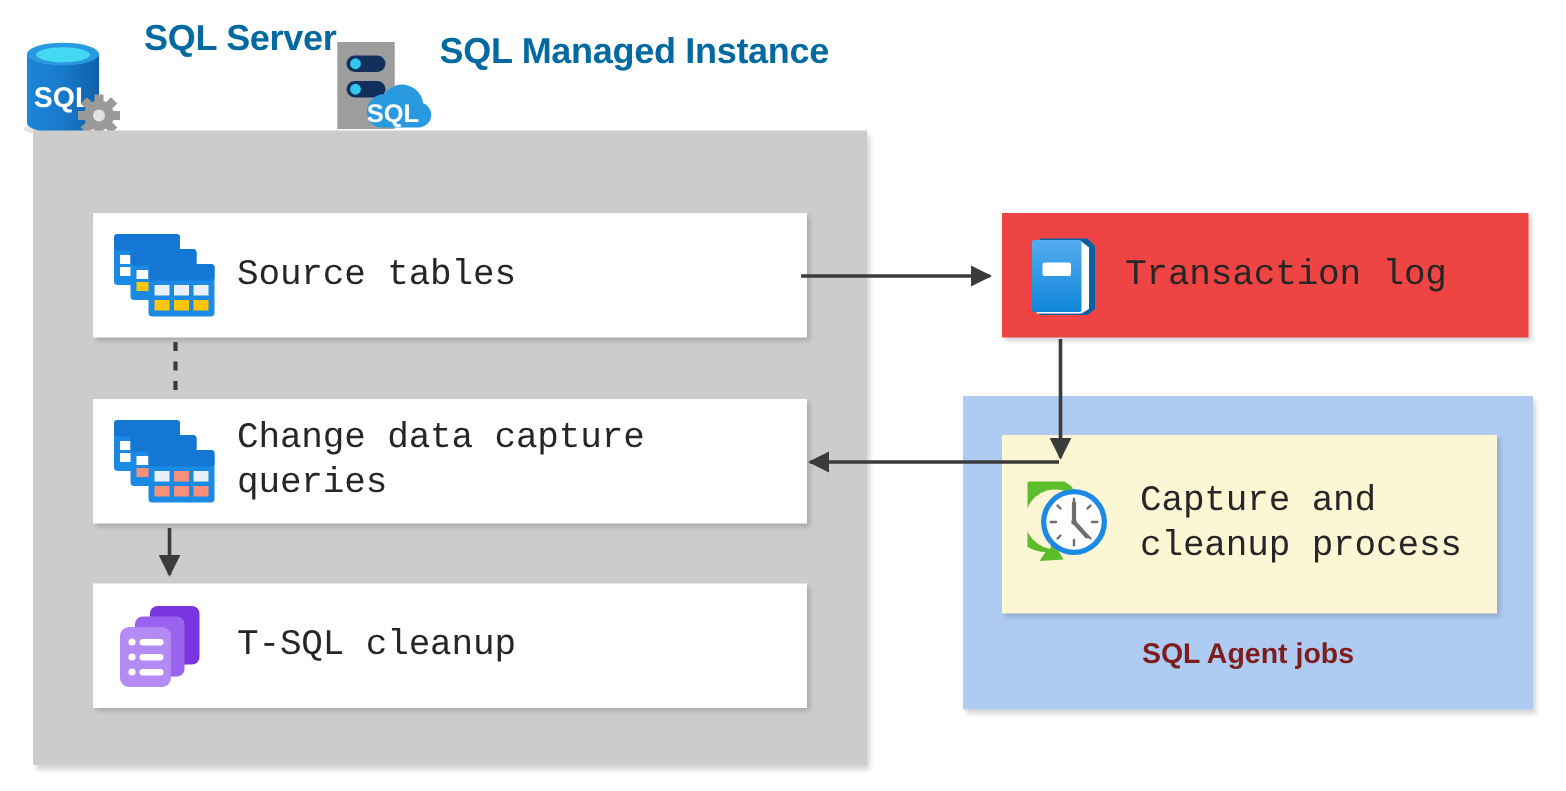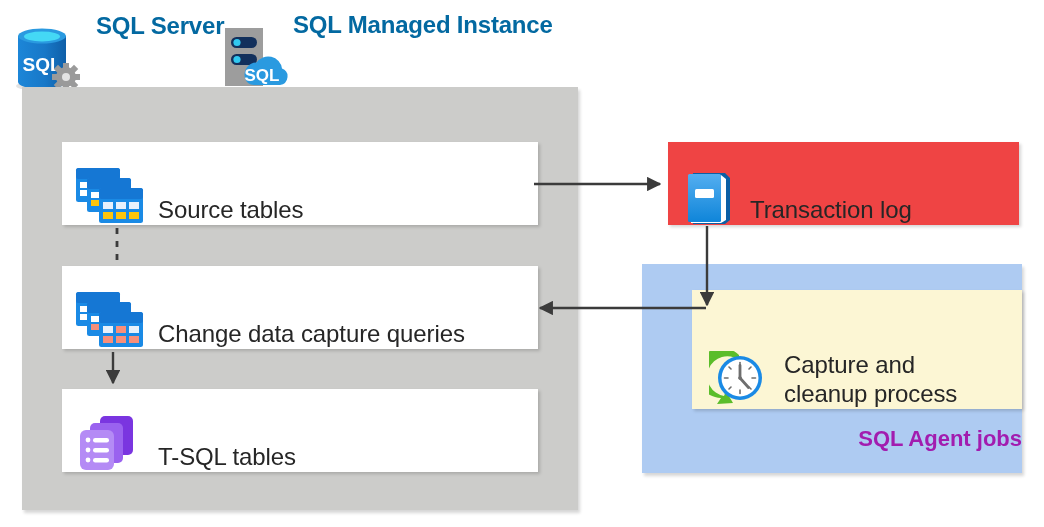--- a/index.html
+++ b/index.html
@@ -36,37 +36,38 @@
     box-shadow: 2px 3px 3px rgba(0,0,0,0.16);
   }
   .blue-panel {
     position: absolute;
     background: #aecbf2;
     box-shadow: 2px 3px 3px rgba(0,0,0,0.16);
   }
   .blue-panel-title {
     position: absolute;
     font-weight: bold;
-    font-size: 22px;
-    color: #a21caf;
-    text-align: right;
+    font-size: 19px;
+    color: #7f1d1d;
+    text-align: center;
     width: 100%;
     left: 0;
   }
 
   
   .card {
     position: absolute;
     display: flex;
-    align-items: flex-end;
+    align-items: center;
     box-shadow: 2px 2px 3px rgba(0,0,0,0.17);
+    font-family: Liberation Mono, monospace;
   }
   .card.white  { background: #ffffff; }
   .card.gray   { background: #ef4444; }
-  .card.yellow { background: #fcf6d4; margin-left: 24px; }
+  .card.yellow { background: #fcf6d4; }
 
   .card-icon {
     flex: 0 0 auto;
     display: flex;
     align-items: center;
     justify-content: center;
   }
   .card-text {
     font-size: 24px;
     color: #262626;
@@ -128,21 +129,21 @@
         <circle cx="16" cy="16.5" r="3.6" fill="#31c8f0"></circle>
         <rect x="10" y="28" width="26" height="11" rx="5.5" fill="#13305c"></rect>
         <circle cx="16" cy="33.5" r="3.6" fill="#31c8f0"></circle>
       </g>
       <g>
         <path d="M24 52 a12 12 0 0 1 11.5 -15.4 a14 14 0 0 1 25.5 6 a8.5 8.5 0 0 1 -2 16.4 h-26 a9.5 9.5 0 0 1 -9 -7 z" fill="#2a9ae0"></path>
         <text x="41" y="55" font-family="'Liberation Sans',sans-serif" font-size="17" font-weight="bold" fill="#ffffff" text-anchor="middle">SQL</text>
       </g>
     </svg>
   </div>
-  <div class="hdr-label" style="left:293px; top:10px;">SQL Managed
+  <div class="hdr-label" style="left:293px; top:20px;">SQL Managed
 Instance</div>
 
   <div class="gray-panel" style="left:22px; top:87px; width:556px; height:423px;"></div>
 
   <div class="card white" style="left:62px; top:142px; width:476px; height:83px;">
     <div class="card-icon" style="width:96px;">
       <svg width="70" height="58" viewBox="0 0 70 58">
         <g>
           <rect x="1" y="1" width="44" height="34" rx="2.5" fill="#1a8ae5"></rect>
           <rect x="1" y="1" width="44" height="11" rx="2.5" fill="#1577d4"></rect>
@@ -209,21 +210,21 @@
         <g fill="#ffffff">
           <circle cx="10" cy="26" r="2.4"></circle>
             <rect x="15" y="24" width="16" height="4.4" rx="2.2"></rect>
           <circle cx="10" cy="36" r="2.4"></circle>
             <rect x="15" y="34" width="16" height="4.4" rx="2.2"></rect>
           <circle cx="10" cy="46" r="2.4"></circle>
             <rect x="15" y="44" width="16" height="4.4" rx="2.2"></rect>
         </g>
       </svg>
     </div>
-    <div class="card-text">T-SQL tables</div>
+    <div class="card-text">T-SQL cleanup</div>
   </div>
 
   <div class="card gray" style="left:668px; top:142px; width:351px; height:83px;">
     <div class="card-icon" style="width:82px;">
       <svg width="48" height="54" viewBox="0 0 48 54">
         <defs>
           <linearGradient id="bookg" x1="0" y1="0" x2="0" y2="1">
             <stop offset="0%" stop-color="#54aef0"></stop>
               <stop offset="100%" stop-color="#0f85d9"></stop>
           </linearGradient>

